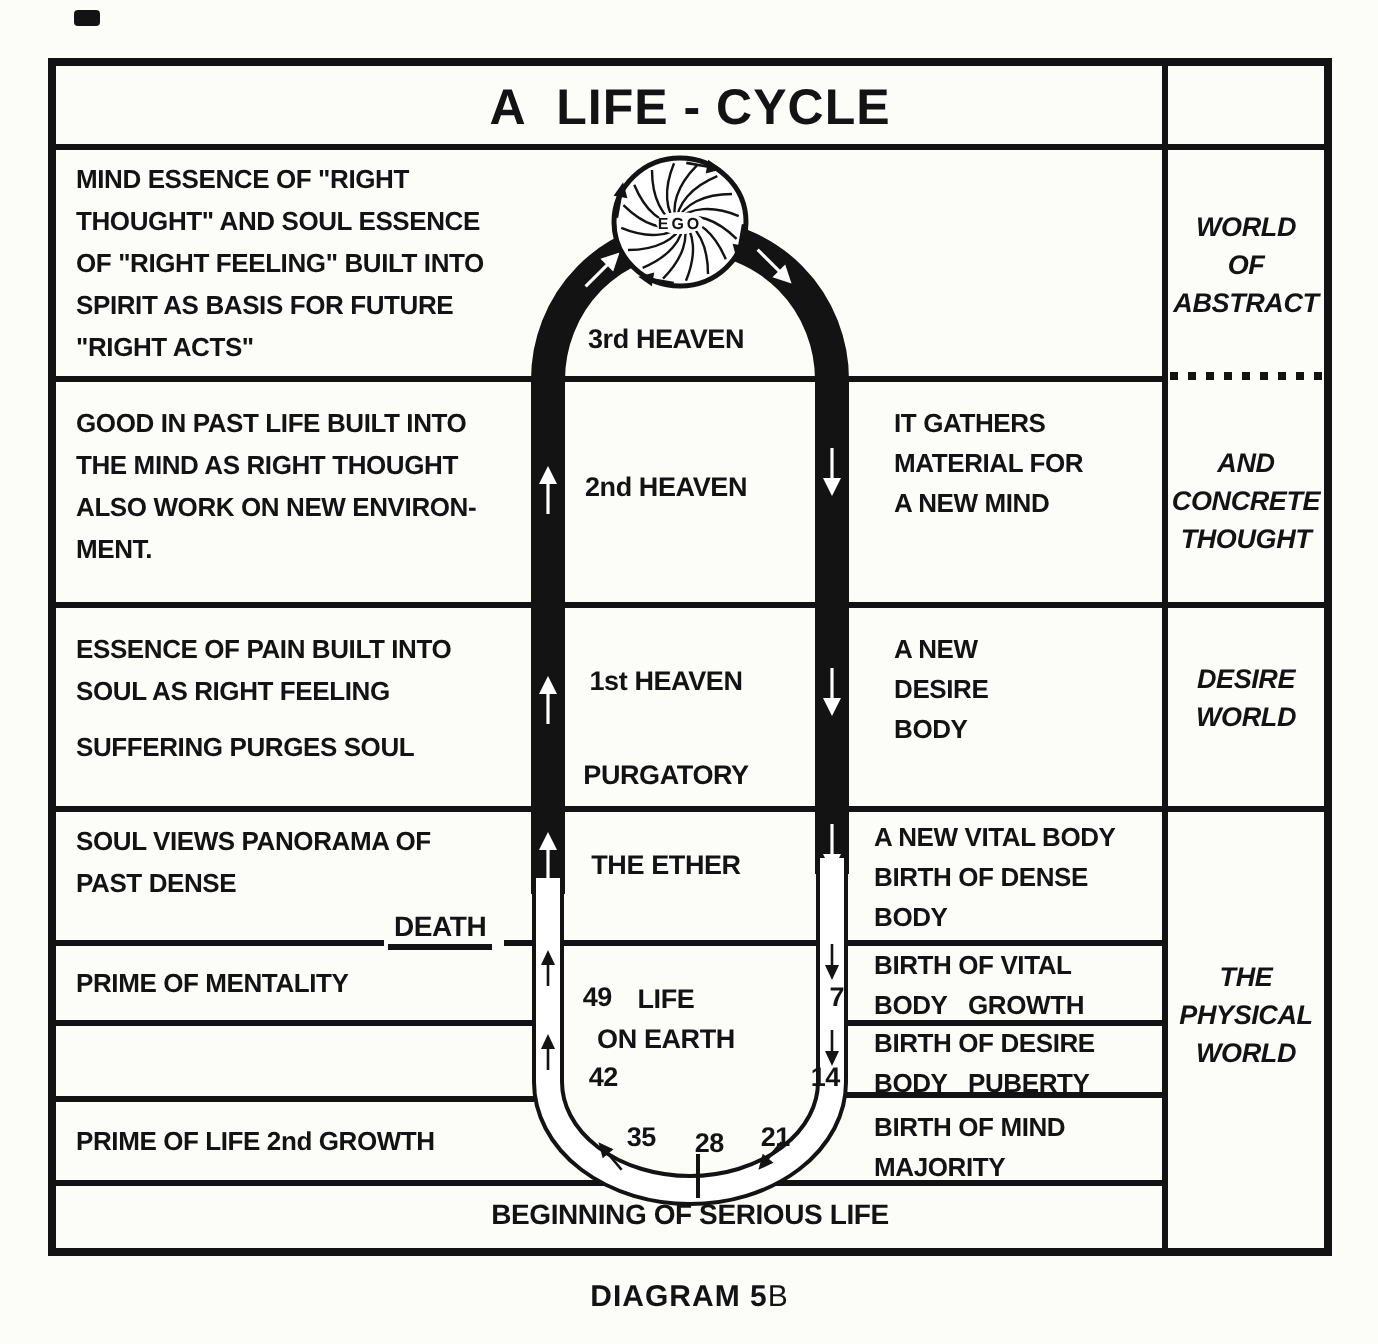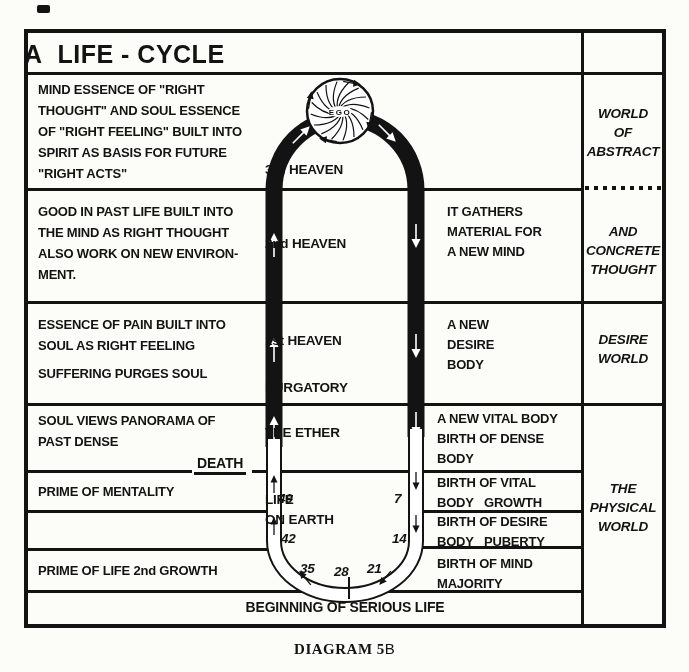--- a/index.html
+++ b/index.html
@@ -7,32 +7,32 @@
         font-family:"Liberation Sans",sans-serif;color:#131313;}
   .frame{position:absolute;left:24px;top:29px;width:642px;height:599px;
          box-shadow:inset 0 0 0 4px #131313;font-weight:bold;}
   .hl{position:absolute;background:#131313;height:3px;z-index:1;}
   .vl{position:absolute;background:#131313;width:3px;z-index:1;}
   .dotl{position:absolute;height:4px;z-index:1;
         background:repeating-linear-gradient(90deg,#131313 0 4px,transparent 4px 9px);}
   svg.loop{position:absolute;left:0;top:0;z-index:2;}
   .txt{position:absolute;z-index:3;white-space:pre-line;font-weight:bold;
        font-size:13px;line-height:21px;letter-spacing:-0.2px;}
-  .cl{font-size:13.5px;line-height:20px;width:160px;left:241px;text-align:left;}
-  .num{font-size:13.5px;line-height:16px;width:28px;text-align:left;font-style:italic;}
+  .cl{font-size:13.5px;line-height:20px;width:160px;left:229px;text-align:center;}
+  .num{font-size:13.5px;line-height:16px;width:28px;text-align:right;}
   .rrow{line-height:20px;width:150px;}
   .world{left:559px;width:80px;text-align:center;line-height:19px;font-size:13.5px;font-style:italic;}
-  .title{left:0;top:10px;width:642px;text-align:left;font-size:25px;
+  .title{left:0;top:10px;width:642px;text-align:center;font-size:25px;
          line-height:30px;letter-spacing:0.5px;}
   .death{left:170px;top:427px;font-size:14px;line-height:15px;
          border-bottom:3px solid #131313;padding:0 3px 1px 3px;}
   .bottomlbl{left:0;top:568px;width:642px;text-align:center;font-size:14px;}
   .caption{position:absolute;top:640px;left:0;width:689px;text-align:center;
            font-size:15px;z-index:3;font-family:"Liberation Sans",sans-serif;}
-  .caption .b{font-weight:bold;letter-spacing:0.5px;font-family:Liberation Serif, serif;}
+  .caption .b{font-weight:bold;letter-spacing:0.5px;}
   .caption .s{font-weight:normal;}
   .artifact{position:absolute;left:37px;top:5px;width:13px;height:8px;
             background:#131313;border-radius:2px;z-index:0;}
 </style>
 </head>
 <body>
 
 <div class="page">
   <div class="artifact"></div>
 

